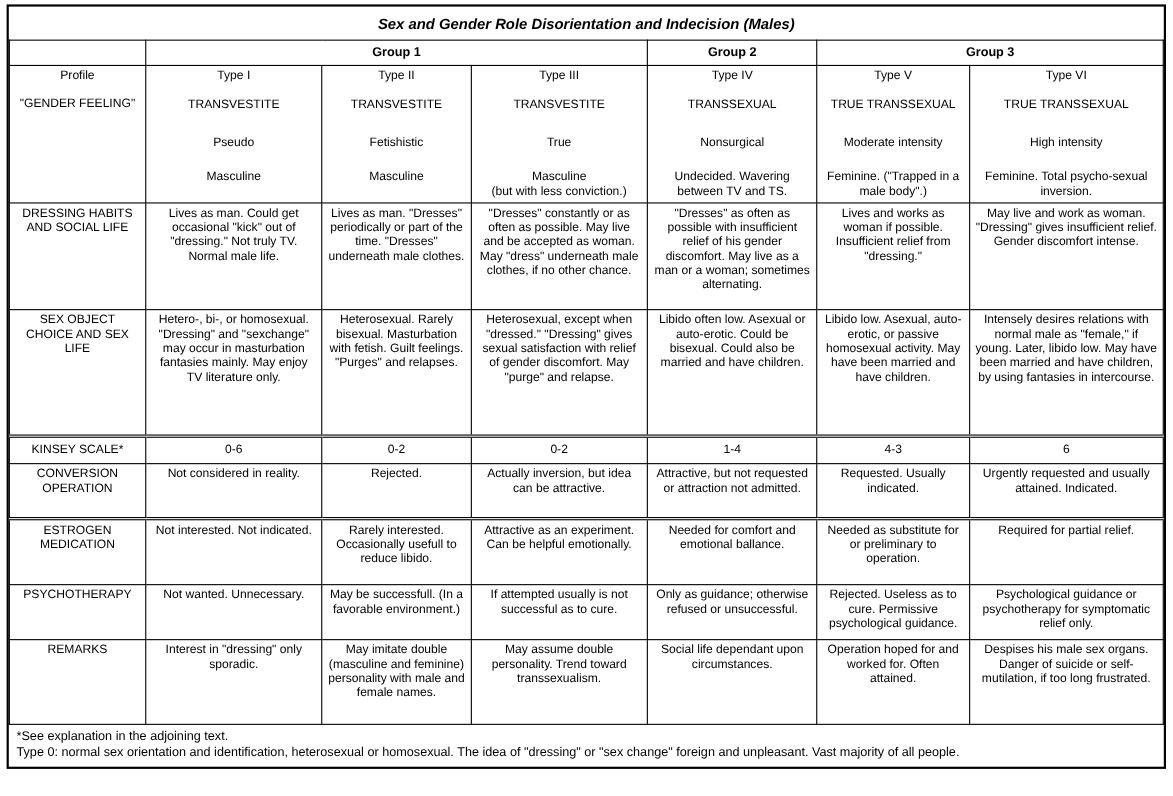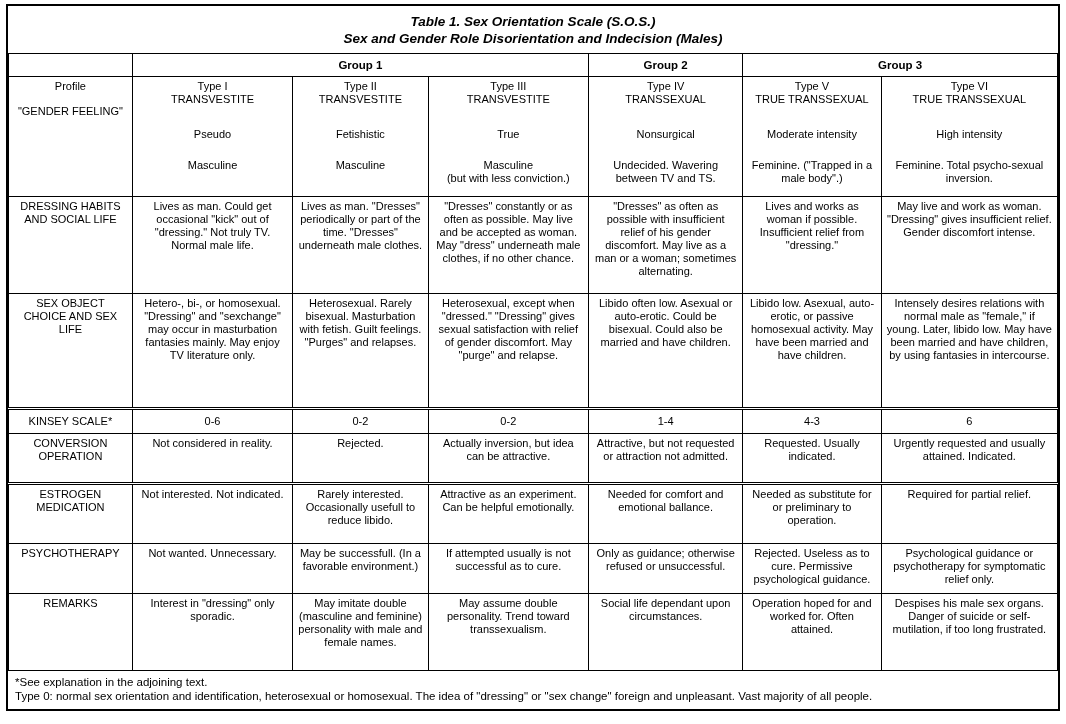--- a/index.html
+++ b/index.html
@@ -45,40 +45,39 @@
   tr.r-sexobject { height: 115px; }
   tr.r-kinsey { height: 25px; }
   tr.r-conversion { height: 50px; }
   tr.r-estrogen { height: 60px; }
   tr.r-psycho { height: 50px; }
   tr.r-remarks { height: 77px; }
   
   tr.r-kinsey td { border-top: 3px double #000; vertical-align: middle; }
   tr.r-estrogen td { border-top: 3px double #000; }
   td.profile-cell { padding-top: 9px; }
-  td.profile-cell .pc { margin-top: 0; }
+  td.profile-cell .pc { margin-top: 13px; }
   td.profile-cell .ps { margin-top: 22px; }
   td.profile-cell .pf { margin-top: 18px; white-space: pre-line; }
   td.profile-labelcell { padding-top: 34px; }
   td.profile-labelcell .l2 { margin-top: 12px; }
   td.row-label { vertical-align: top; padding-top: 4px; }
   .footnotes {
     text-align: left;
     font-size: 11.5px;
     line-height: 14px;
     padding: 4px 7px 6px 7px;
   }
 </style>
 </head>
 <body>
 
 <div class="page">
 
   <div class="title-block">
-    <div>Table 1. Sex Orientation Scale (S.O.S.)</div>
     <div>Sex and Gender Role Disorientation and Indecision (Males)</div>
   </div>
 
   <table class="sos">
     <colgroup>
       <col style="width:11.8%">
       <col style="width:15.3%">
       <col style="width:12.9%">
       <col style="width:15.3%">
       <col style="width:14.7%">

